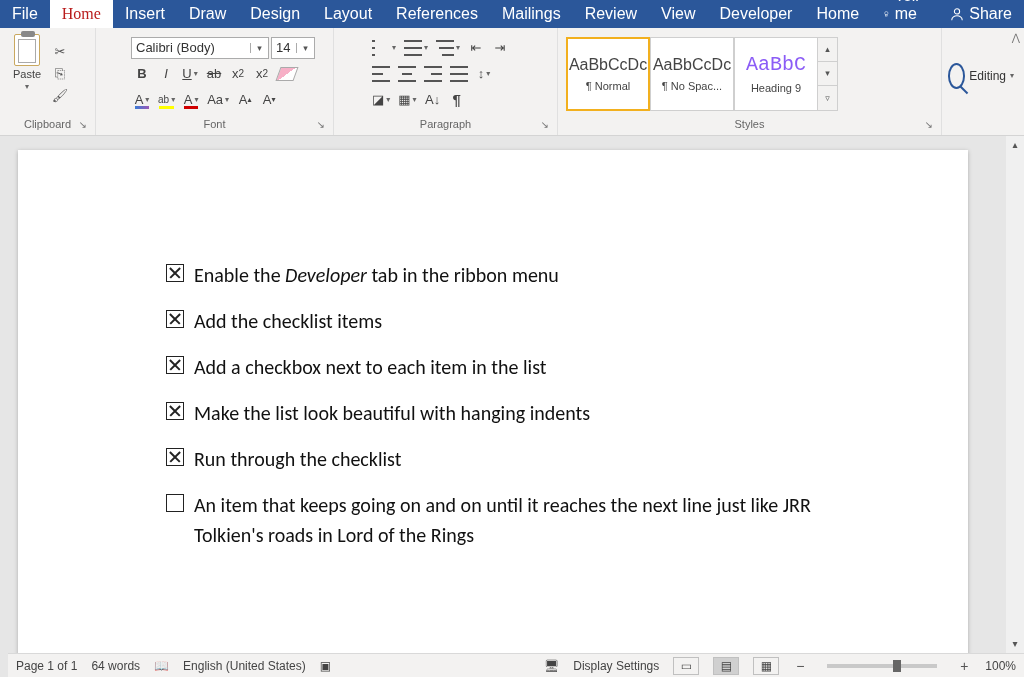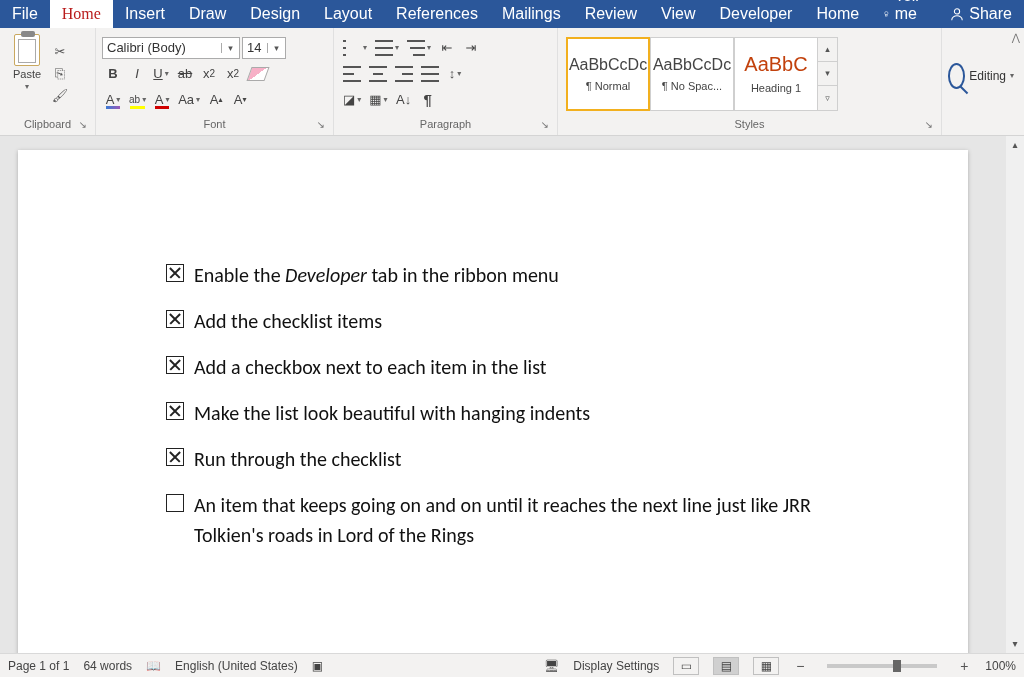--- a/index.html
+++ b/index.html
@@ -12,21 +12,21 @@
   .menu-item.active { background: #ffffff; color: #b91c1c; font-family: Liberation Serif, serif; }
   .menu-item.right { gap: 5px; }
   .lightbulb, .person-icon { width: 14px; height: 14px; display:inline-block; }
   
   .ribbon { background: #f3f2f1; border-bottom: 1px solid #d4d4d4; display: flex; align-items: stretch; height: 108px; position: relative; }
   .group { border-right: 1px solid #e0e0e0; padding: 4px 6px 2px 6px; display: flex; flex-direction: column; }
   .group-body { flex: 1; display: flex; gap: 2px; }
   .group-label { font-size: 11px; color: #666; text-align: center; height: 18px; display:flex; align-items:center; justify-content:center; gap:4px; position:relative;}
   .group-label .launcher { position:absolute; right:2px; font-size:10px; color:#777;}
   .col { display: flex; flex-direction: column; gap: 2px; justify-content: center; }
-  .row { display: flex; gap: 2px; align-items: flex-end;}
+  .row { display: flex; gap: 2px; align-items: flex-end; margin-left: 29px;}
   .btn { min-width: 22px; height: 22px; display:flex; align-items:center; justify-content:center; font-size: 13px; color:#444; padding:0 2px; border:1px solid transparent;}
   .dd::after { content:"▾"; font-size:8px; margin-left:2px; color:#666;}
   
   .paste-btn { width: 42px; text-align:center; font-size:11px; color:#444; display:flex; flex-direction:column; align-items:center; gap:2px; padding:2px;}
   .paste-icon { width:26px; height:32px; background:#fff; border:1px solid #c9a85f; border-radius:2px; position:relative;}
   .paste-icon::before{content:""; position:absolute; top:-4px; left:6px; width:14px; height:6px; background:#888; border-radius:2px;}
   .paste-icon::after{content:""; position:absolute; top:4px; left:3px; width:16px; height:22px; background:#fff; border:1px solid #aaa;}
   .mini { width:20px; height:20px; display:flex; align-items:center; justify-content:center; font-size:13px; color:#555;}
   
   .combo { height:22px; border:1px solid #ababab; background:#fff; display:flex; align-items:center; font-size:13px; color:#333;}
@@ -42,21 +42,21 @@
   .eraser{ width:18px; height:14px; background:linear-gradient(135deg,#f7b0c7 50%,#fff 50%); border:1px solid #aaa; transform:skewX(-20deg);}
   
   .para-ico { width:18px; height:16px; display:flex; flex-direction:column; justify-content:space-between;}
   .para-ico span{height:2px; background:#555;}
   .pilcrow{ font-size:15px; font-weight:bold;}
   
   .gallery { display:flex; align-items:center; gap:0; padding:2px; }
   .style-tile { width:84px; height:74px; border:1px solid #cfcfcf; background:#fff; display:flex; flex-direction:column; align-items:center; justify-content:center; font-size:11px; color:#444; gap:6px;}
   .style-tile.sel{ border-color:#f2b01e; box-shadow:inset 0 0 0 1px #f2b01e;}
   .style-prev{ font-size:16px; }
-  .style-tile.h1 .style-prev{ color:#c2410c; font-size:20px;}
+  .style-tile.h1 .style-prev{ color:#8b5cf6; font-size:20px;font-family:Liberation Mono, monospace;}
   .gal-control{ width:20px; display:flex; flex-direction:column; border:1px solid #cfcfcf; border-left:none;}
   .gal-control div{ flex:1; display:flex; align-items:center; justify-content:center; font-size:9px; color:#555;}
   .gal-control div+div{ border-top:1px solid #cfcfcf;}
   
   .editing-btn{ width:66px; display:flex; flex-direction:row; align-items:center; gap:4px; font-size:12px; color:#333; padding-top:4px;}
   .find-icon{ width:26px; height:26px; border:2px solid #2b579a; border-radius:50%; position:relative;}
   .find-icon::after{ content:""; position:absolute; width:10px; height:2px; background:#2b579a; bottom:-4px; right:-6px; transform:rotate(45deg);}
   .collapse-caret{ position:absolute; right:4px; top:4px; font-size:10px; color:#777;}
   
   .doc-area{ position:absolute; top:136px; left:0; right:18px; bottom:24px; background:#e6e6e6; overflow:hidden;}
@@ -66,21 +66,21 @@
   .cb{ flex:0 0 18px; width:18px; height:18px; border:1.5px solid #222; margin-top:4px; position:relative;}
   .cb.checked::before,.cb.checked::after{content:""; position:absolute; left:1px; top:7px; width:14px; height:1.5px; background:#222;}
   .cb.checked::before{ transform:rotate(45deg);}
   .cb.checked::after{ transform:rotate(-45deg);}
   .txtwrap{ flex:1;}
   
   .vscroll{ position:absolute; top:136px; right:0; width:18px; bottom:24px; background:#f0f0f0; display:flex; flex-direction:column; align-items:center;}
   .vs-btn{ width:100%; height:18px; font-size:10px; color:#555; text-align:center; line-height:18px;}
   .vs-track{ flex:1; background:#f0f0f0;}
   
-  .status{ position:absolute; left:0; right:0; bottom:0; height:24px; background:#f3f2f1; border-top:1px solid #d9d9d9; display:flex; align-items:center; font-size:12px; color:#444; padding:0 8px; gap:14px;}
+  .status{ position:absolute; left:8px; right:0; bottom:0; height:24px; background:#f3f2f1; border-top:1px solid #d9d9d9; display:flex; align-items:center; font-size:12px; color:#444; padding:0 8px; gap:14px;}
   .status .spacer{flex:1;}
   .view-btn{ width:26px; height:18px; border:1px solid #c0c0c0; display:flex; align-items:center; justify-content:center;}
   .view-btn.active{ background:#d0d0d0;}
   .zoom-slider{ width:110px; height:4px; background:#c9c9c9; position:relative; margin:0 6px;}
   .zoom-slider .thumb{ position:absolute; top:-4px; width:8px; height:12px; background:#666; left:60%;}
   .zoom-pm{ width:14px; text-align:center; font-size:14px; color:#555;}
   .italic{ font-style:italic;}
   svg{ display:block;}
 </style>
 </head>
@@ -270,21 +270,21 @@
         <div class="style-tile sel">
           <div class="style-prev">AaBbCcDc</div>
           <div>¶ Normal</div>
         </div>
         <div class="style-tile">
           <div class="style-prev">AaBbCcDc</div>
           <div>¶ No Spac...</div>
         </div>
         <div class="style-tile h1">
           <div class="style-prev">AaBbC</div>
-          <div>Heading 1</div>
+          <div>Heading 9</div>
         </div>
         <div class="gal-control" style="height:74px">
           <div>▴</div>
           <div>▾</div>
           <div>▿</div>
         </div>
       </div>
     </div>
     <div class="group-label">
         <span>Styles</span>

